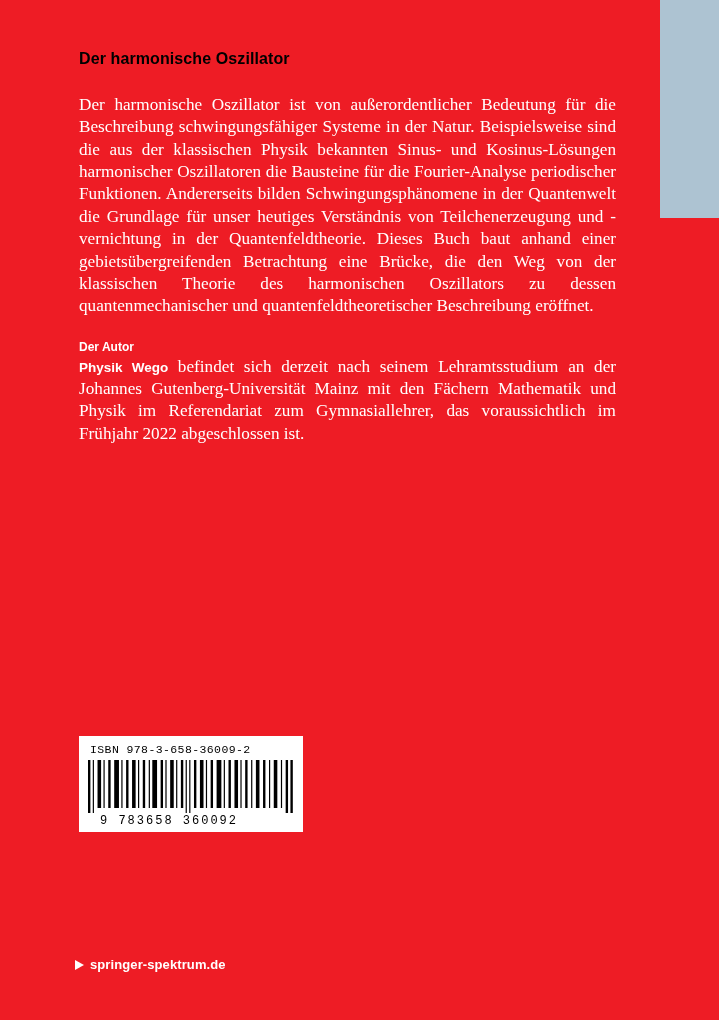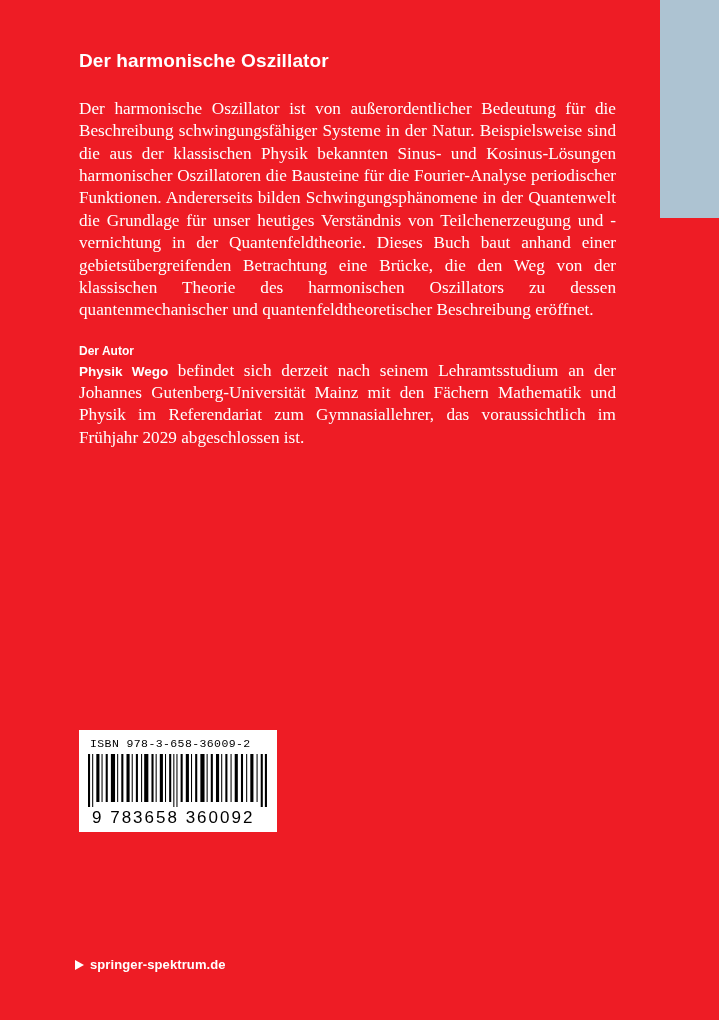--- a/index.html
+++ b/index.html
@@ -28,22 +28,22 @@
   .content {
     position: absolute;
     left: 79px;
     top: 50px;
     width: 537px;
   }
 
   .book-title {
     font-family: "Liberation Sans", sans-serif;
     font-weight: bold;
-    font-size: 19px;
-    color: #ffffff;
+    font-size: 16px;
+    color: #000000;
     margin: 0 0 26px 0;
     letter-spacing: 0.1px;
   }
 
   .blurb {
     font-family: "Liberation Serif", serif;
     font-size: 17.2px;
     line-height: 1.30;
     color: #ffffff;
     margin: 0;
@@ -74,42 +74,42 @@
     font-size: 13.5px;
   }
 
   
   .isbn-block {
     position: absolute;
     left: 79px;
     bottom: 188px;
     background: #ffffff;
     padding: 7px 9px 4px 9px;
-    width: 198px;
+    width: 224px;
     box-sizing: border-box;
   }
   .isbn-text {
     font-family: "Liberation Mono", monospace;
     font-size: 11.5px;
     color: #000000;
     letter-spacing: 0.4px;
     margin: 0 0 4px 2px;
     white-space: nowrap;
   }
   .barcode {
     height: 53px;
     width: 100%;
     display: block;
   }
   .barcode-digits {
-    font-family: Liberation Sans, sans-serif;
-    font-size: 17px;
+    font-family: Liberation Mono, monospace;
+    font-size: 12px;
     color: #000000;
     letter-spacing: 2.0px;
-    margin: 1px 0 0 4px;
+    margin: 1px 0 0 12px;
     white-space: nowrap;
   }
 
   .publisher {
     position: absolute;
     left: 75px;
     bottom: 48px;
     display: flex;
     align-items: center;
     gap: 6px;
@@ -132,21 +132,21 @@
 </style>
 </head>
 <body>
 
 <div class="corner-block"></div>
 
 <div class="content">
   <h1 class="book-title">Der harmonische Oszillator</h1>
   <p class="blurb">Der harmonische Oszillator ist von außerordentlicher Bedeutung für die Beschreibung schwingungsfähiger Systeme in der Natur. Beispielsweise sind die aus der klassischen Physik bekannten Sinus- und Kosinus-Lösungen harmonischer Oszillatoren die Bausteine für die Fourier-Analyse periodischer Funktionen. Andererseits bilden Schwingungsphänomene in der Quantenwelt die Grundlage für unser heutiges Verständnis von Teilchenerzeugung und -vernichtung in der Quantenfeldtheorie. Dieses Buch baut anhand einer gebietsübergreifenden Betrachtung eine Brücke, die den Weg von der klassischen Theorie des harmonischen Oszillators zu dessen quantenmechanischer und quantenfeldtheoretischer Beschreibung eröffnet.</p>
   <div class="author-heading">Der Autor</div>
-  <p class="author-bio"><span class="author-name">Physik Wego</span><span> befindet sich derzeit nach seinem Lehramtsstudium an der Johannes Gutenberg-Universität Mainz mit den Fächern Mathematik und Physik im Referendariat zum Gymnasiallehrer, das voraussichtlich im Frühjahr 2029 abgeschlossen ist.</span></p>
+  <p class="author-bio"><span class="author-name">Physik Wego</span><span> befindet sich derzeit nach seinem Lehramtsstudium an der Johannes Gutenberg-Universität Mainz mit den Fächern Mathematik und Physik im Referendariat zum Gymnasiallehrer, das voraussichtlich im Frühjahr 2022 abgeschlossen ist.</span></p>
 </div>
 
 <div class="isbn-block">
   <div class="isbn-text">ISBN 978-3-658-36009-2</div>
   <svg class="barcode" viewBox="0 0 173 53" preserveAspectRatio="none">
     <rect x="0" y="0" width="2" height="53" fill="#000"></rect>
     <rect x="4" y="0" width="1" height="53" fill="#000"></rect>
     <rect x="8" y="0" width="3" height="48" fill="#000"></rect>
     <rect x="13" y="0" width="1" height="48" fill="#000"></rect>
     <rect x="17" y="0" width="2" height="48" fill="#000"></rect>

